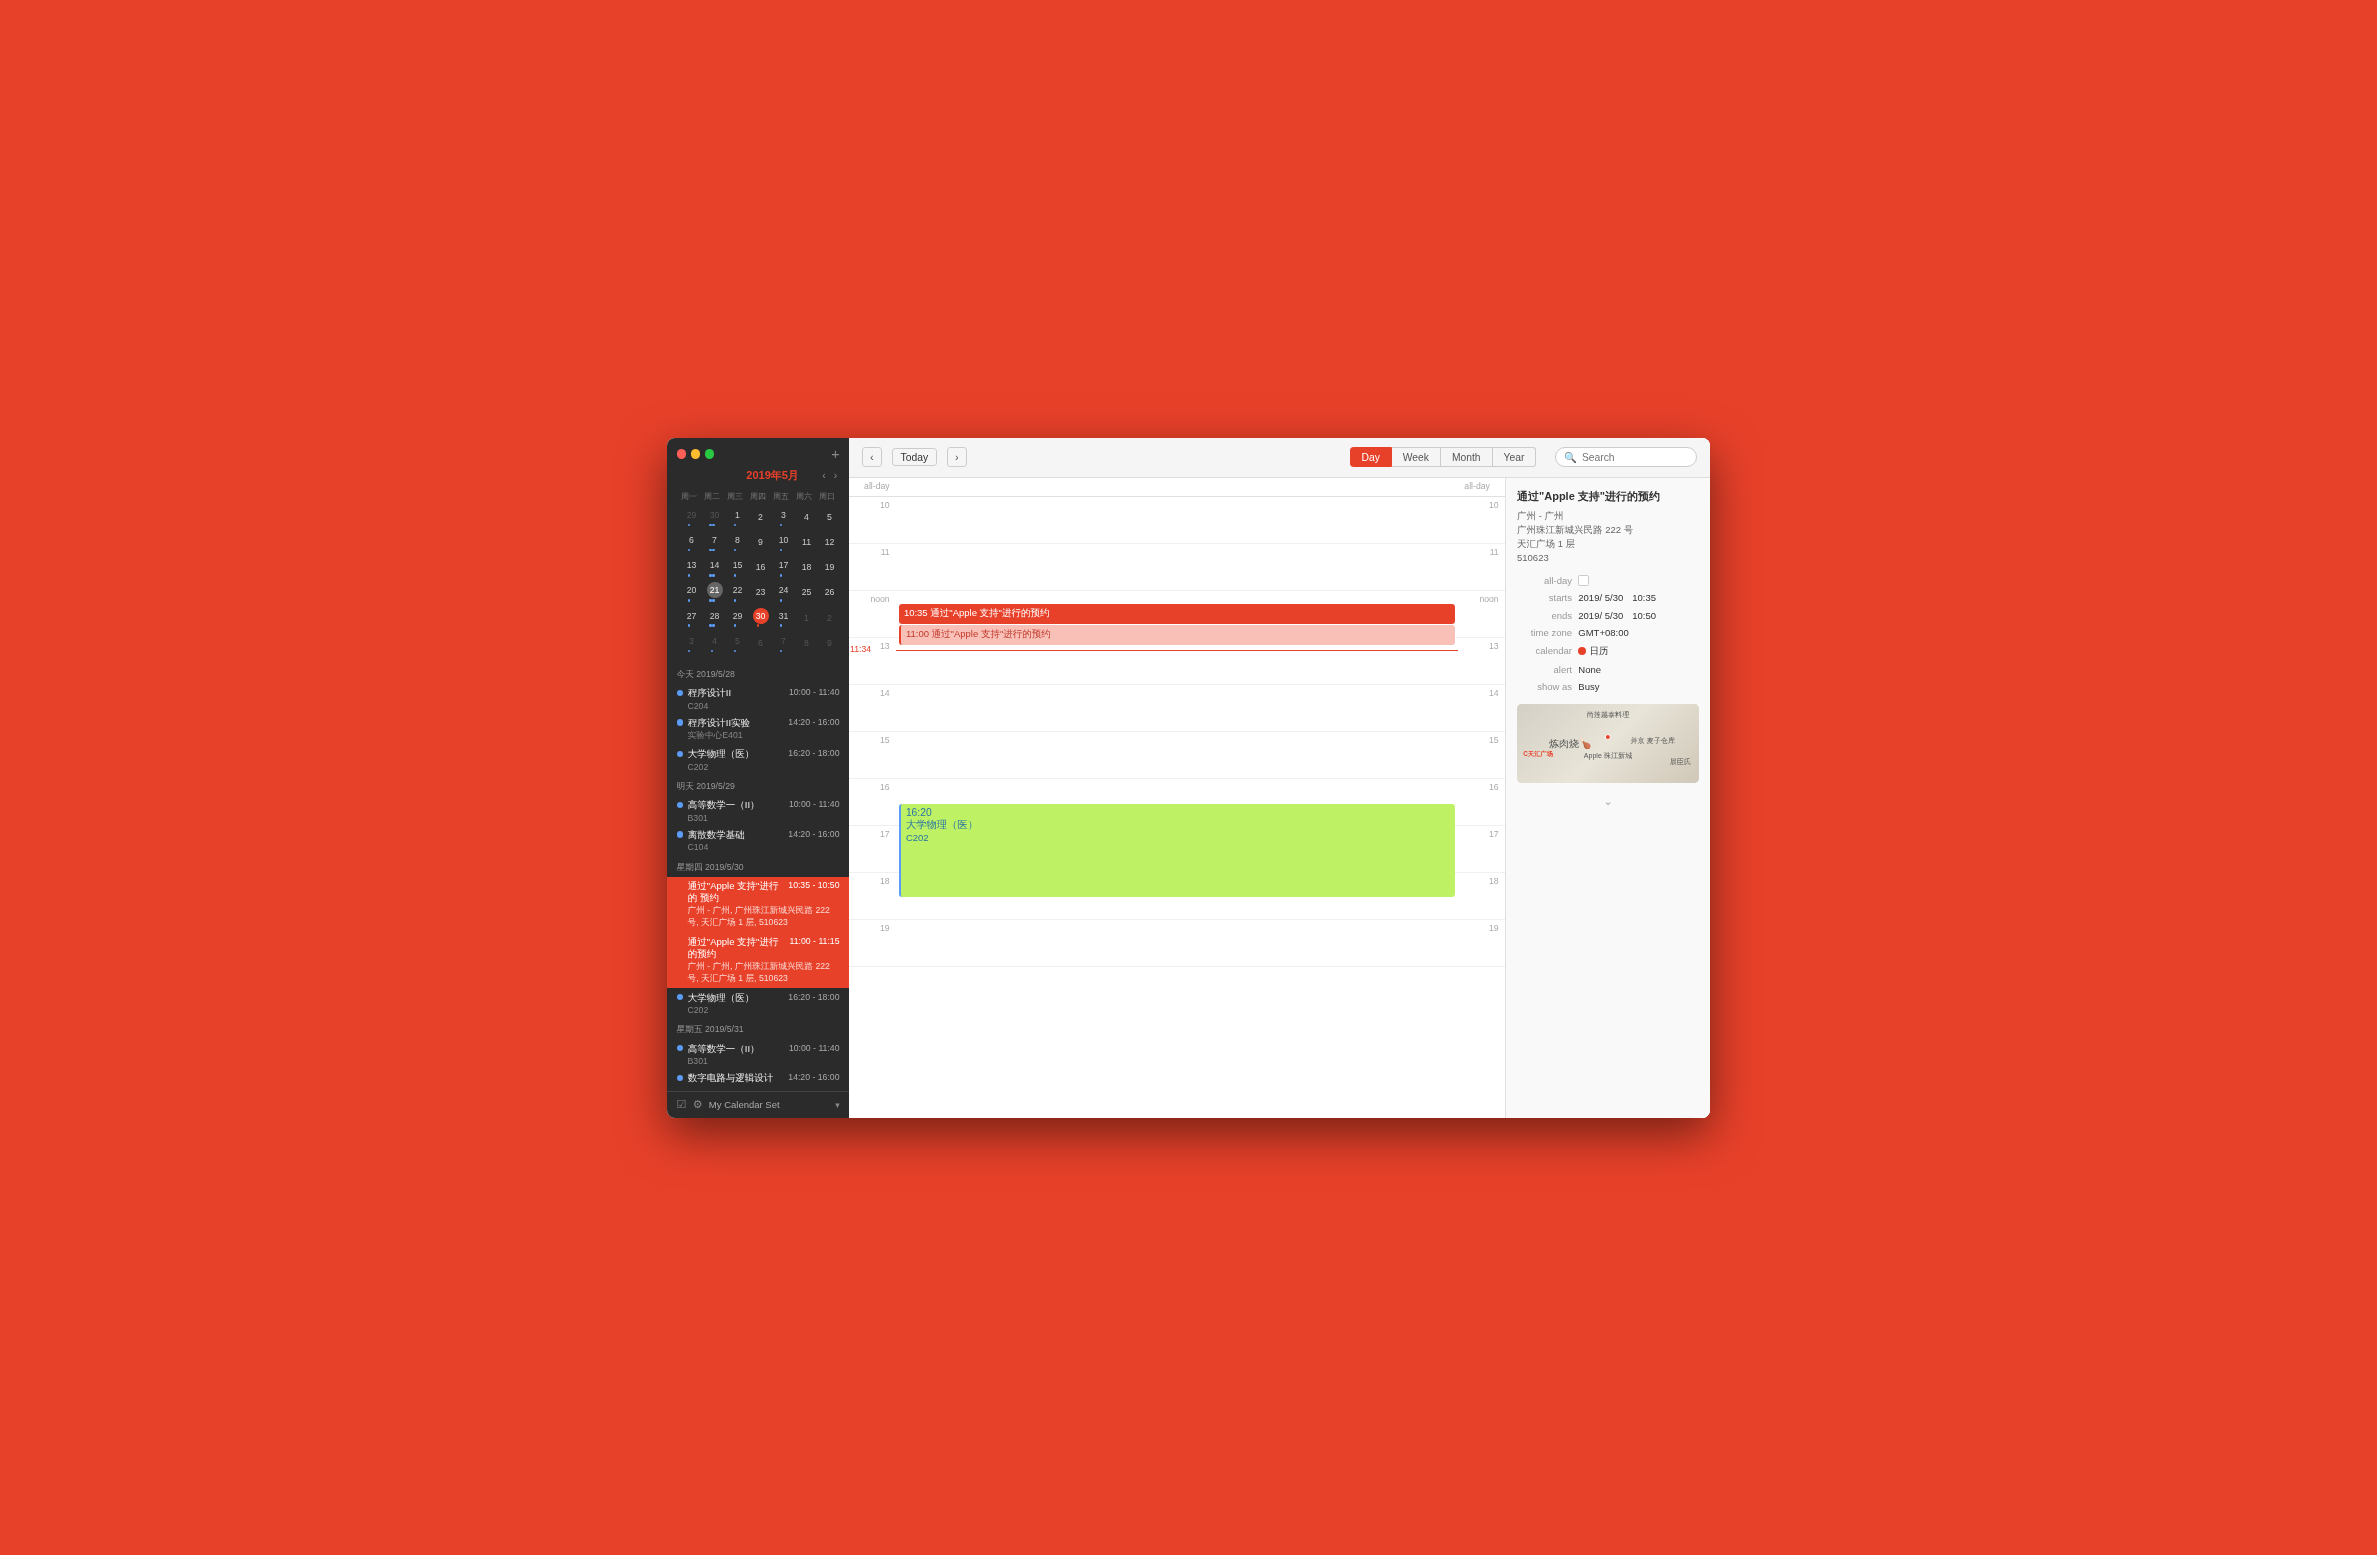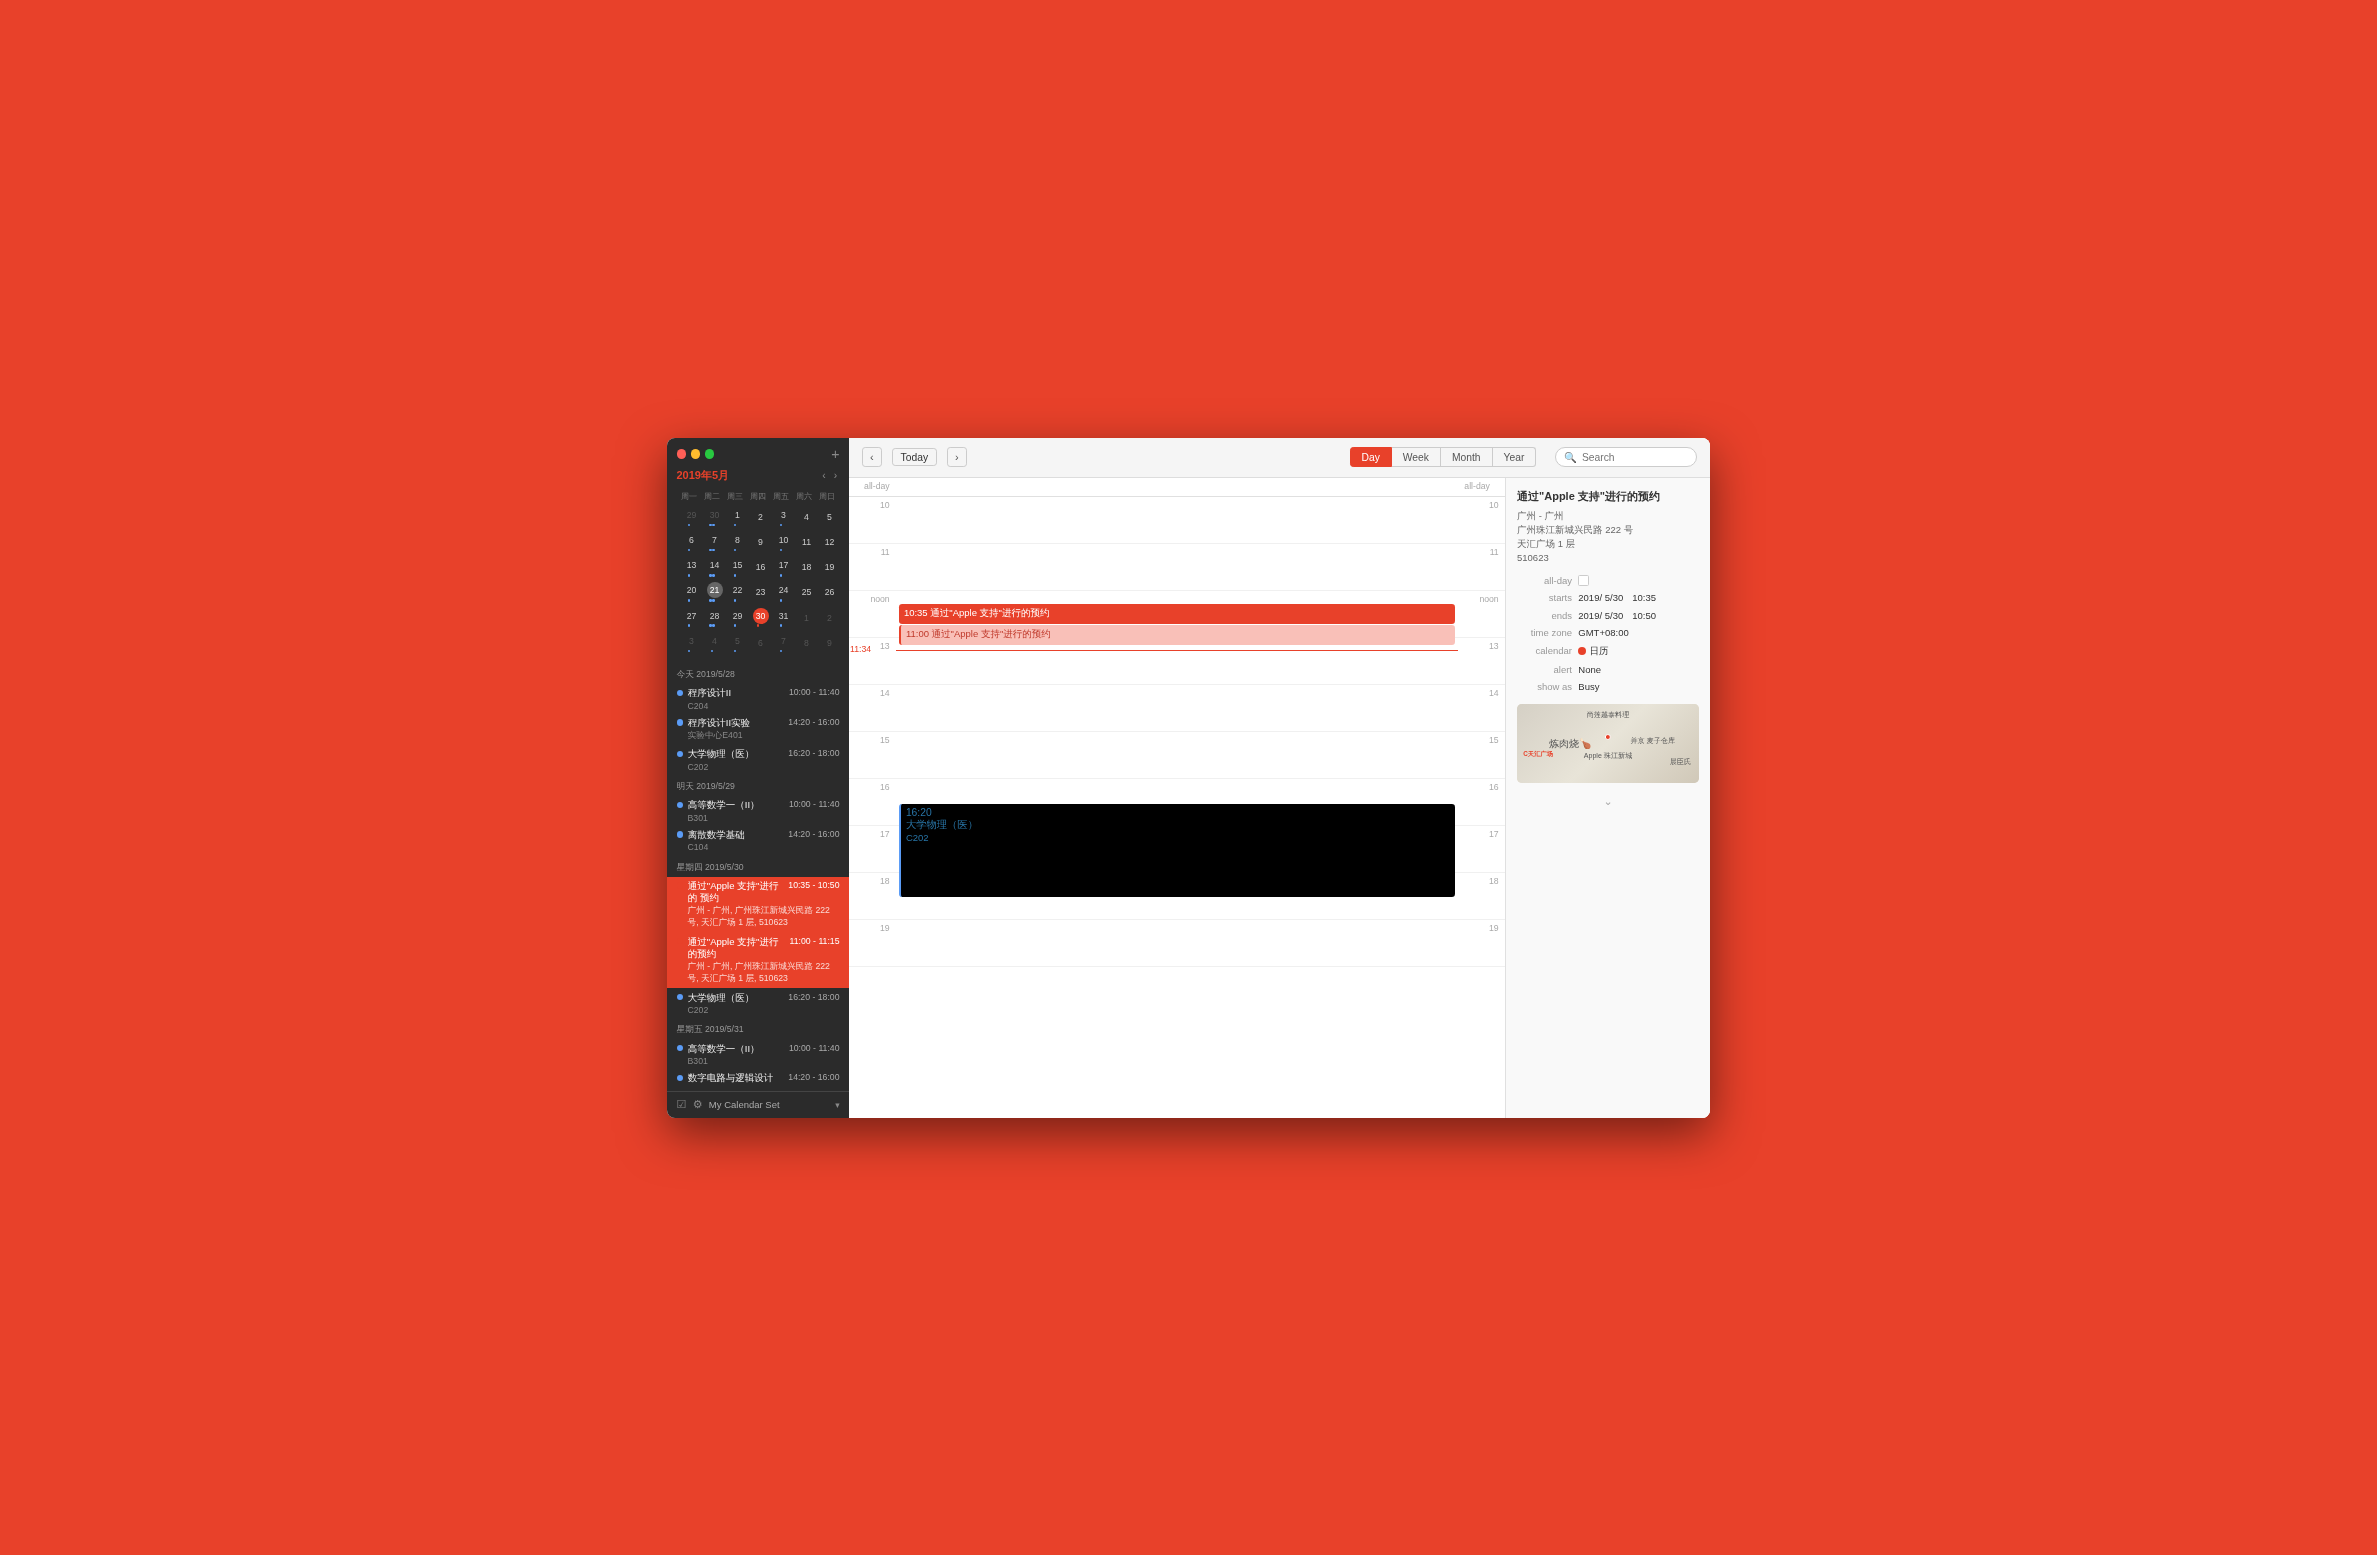--- a/index.html
+++ b/index.html
@@ -62,21 +62,21 @@
       background: none;
       border: none;
       line-height: 1;
     }
     .mini-calendar {
       padding: 0 9.5px 6.3px 9.5px;
     }
     .mini-cal-header {
       display: flex;
       align-items: center;
-      justify-content: space-between;
+      justify-content: flex-end;
       margin-bottom: 4.7px;
       gap: 21px;
     }
     .mini-cal-title {
       color: #e8412a;
       font-size: 11px;
       font-weight: 700;
     }
     .mini-cal-nav {
       display: flex;
@@ -374,21 +374,21 @@
     .event-block-red {
       background: #e8412a;
       color: #fff;
     }
     .event-block-pink {
       background: #f9c0b8;
       color: #c0392b;
       border-left: 2.4px solid #e8412a;
     }
     .event-block-blue {
-      background: #000000;
+      background: #bef264;
       color: #2874a6;
       border-left: 2.4px solid #5b9cf6;
     }
     .right-time-column {
       width: 47px;
       flex-shrink: 0;
     }
     
     .detail-panel {
       width: 205px;

